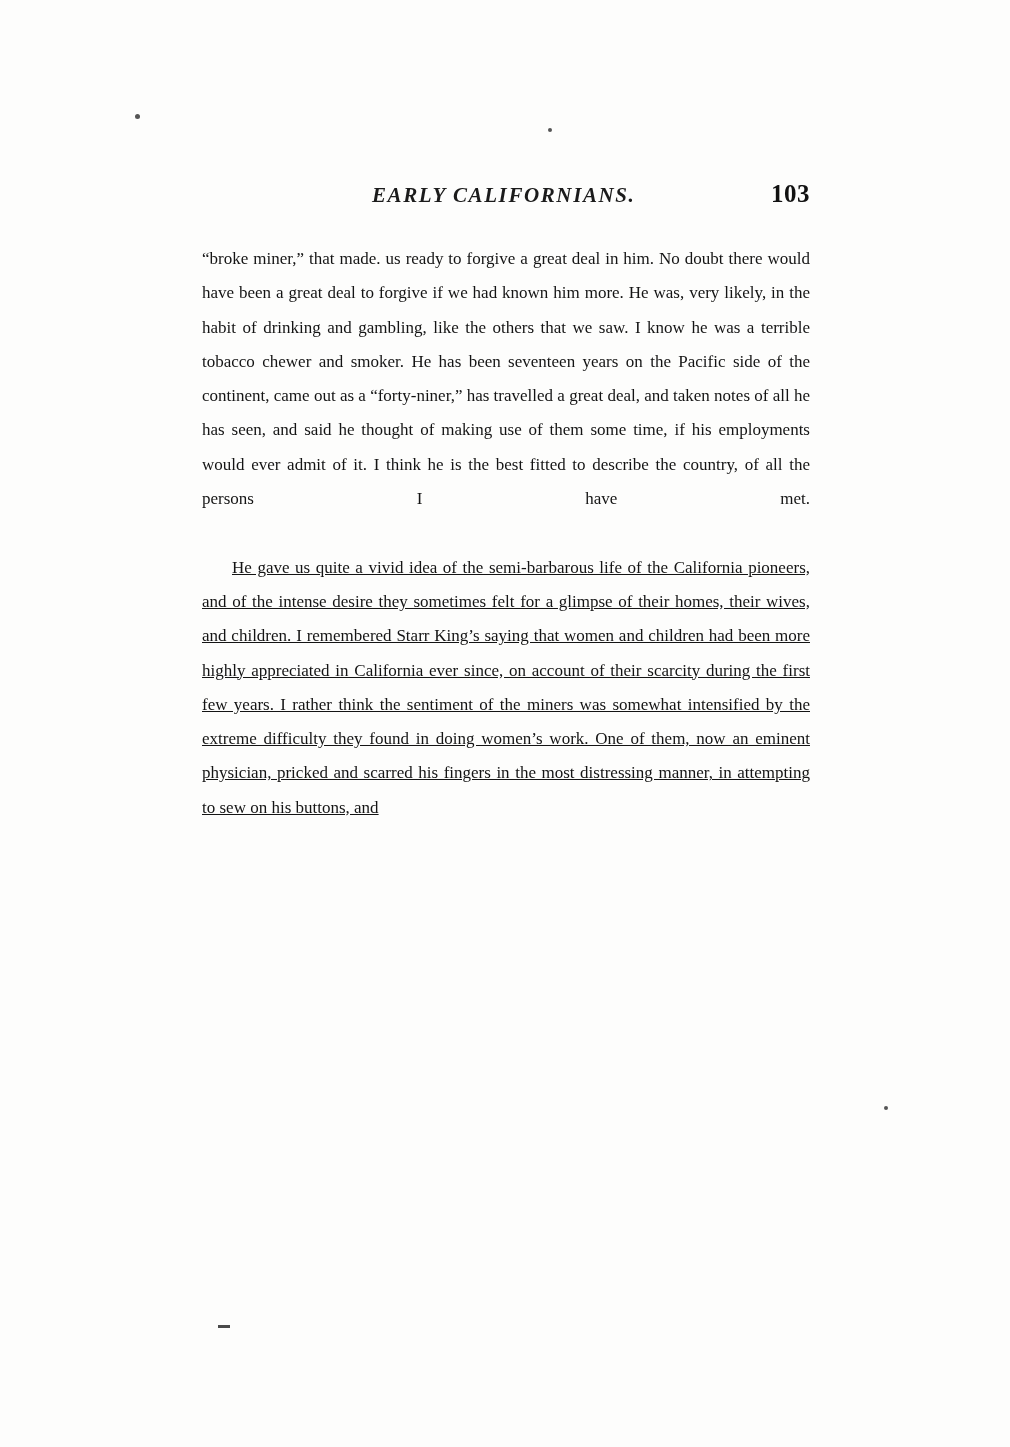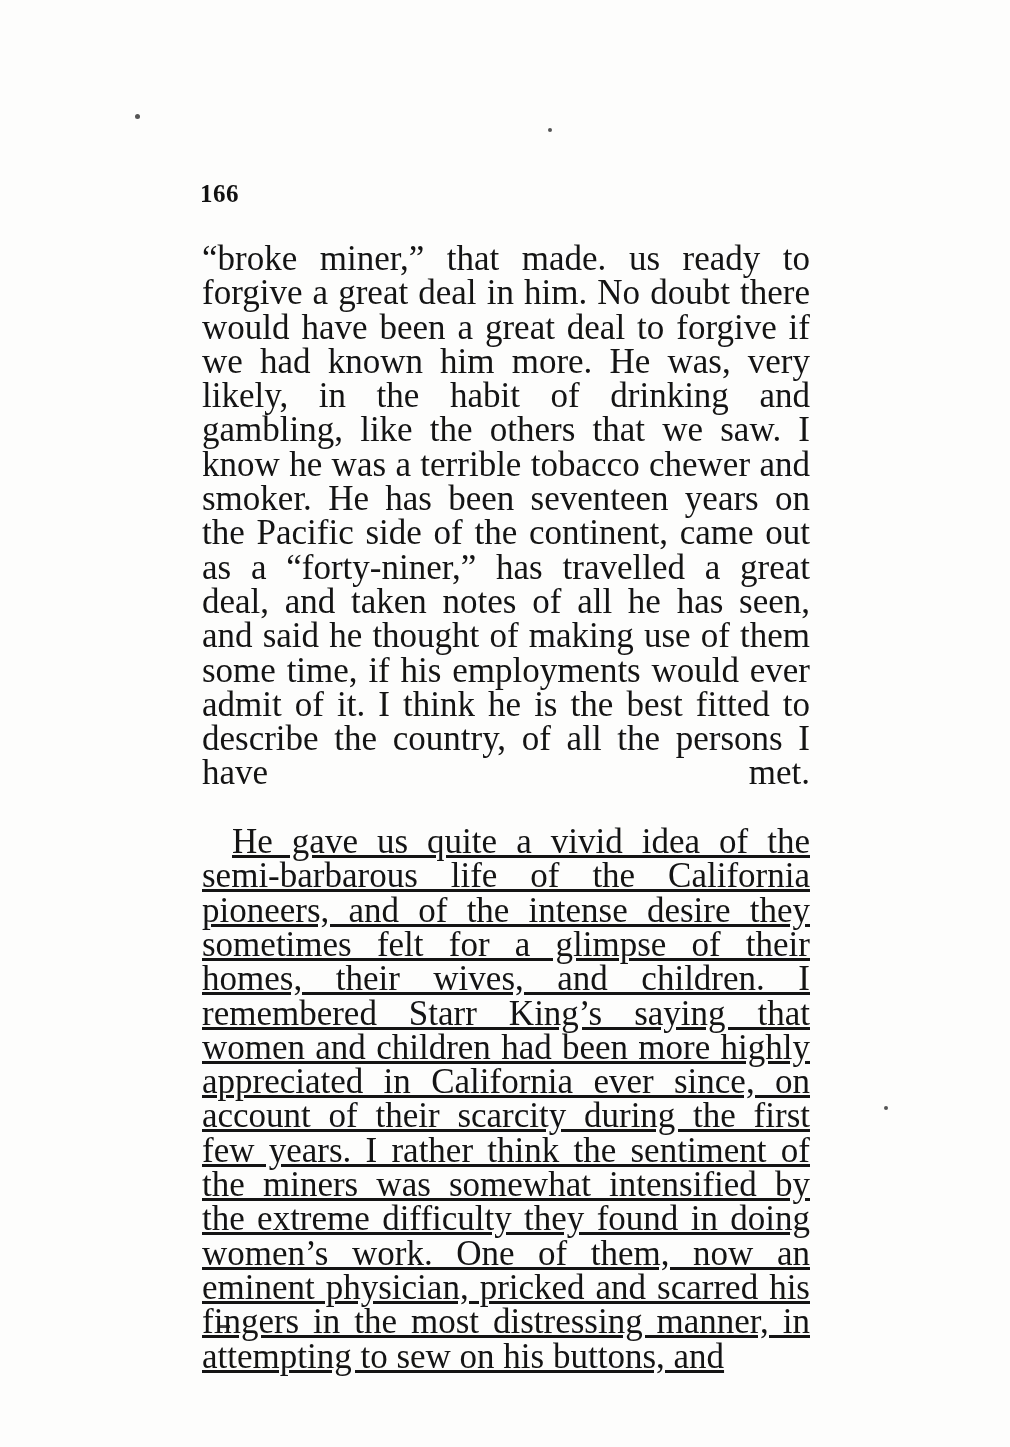--- a/index.html
+++ b/index.html
@@ -66,21 +66,21 @@
 
   .body-text {
     position: absolute;
     left: 202px;
     top: 242px;
     width: 608px;
   }
 
   .para {
     margin: 0;
-    font-size: 35px;
+    font-size: 17px;
     line-height: 34.3px;
     text-align: justify;
     text-justify: inter-word;
     color: #141414;
     hyphens: manual;
   }
   .para + .para {
     text-indent: 30px;
     text-decoration: underline;
   }
@@ -96,21 +96,22 @@
 <body>
 
 <div class="page">
 
   <span class="speck s1"></span>
   <span class="speck s2"></span>
   <span class="speck s3"></span>
   <span class="speck dash"></span>
 
   <div class="running-head">
-    <span class="page-number">166</span>
+    <span class="head-title">EARLY CALIFORNIANS.</span>
+    <span class="page-number">103</span>
   </div>
 
   <div class="body-text">
     <p class="para">“broke miner,” that made. us ready to forgive a great deal in him. No doubt there would have been a great deal to forgive if we had known him more. He was, very likely, in the habit of drinking and gambling, like the others that we saw. I know he was a terrible tobacco chewer and smoker. He has been seventeen years on the Pacific side of the continent, came out as a “forty-niner,” has travelled a great deal, and taken notes of all he has seen, and said he thought of making use of them some time, if his employments would ever admit of it. I think he is the best fitted to describe the country, of all the persons I have met.</p>
     <p class="para nostretch">He gave us quite a vivid idea of the semi-barbarous life of the California pioneers, and of the intense desire they sometimes felt for a glimpse of their homes, their wives, and children. I remembered Starr King’s saying that women and children had been more highly appreciated in California ever since, on account of their scarcity during the first few years. I rather think the sentiment of the miners was somewhat intensified by the extreme difficulty they found in doing women’s work. One of them, now an eminent physician, pricked and scarred his fingers in the most distressing manner, in attempting to sew on his buttons, and</p>
   </div>
 
 </div>
 
 </body></html>

